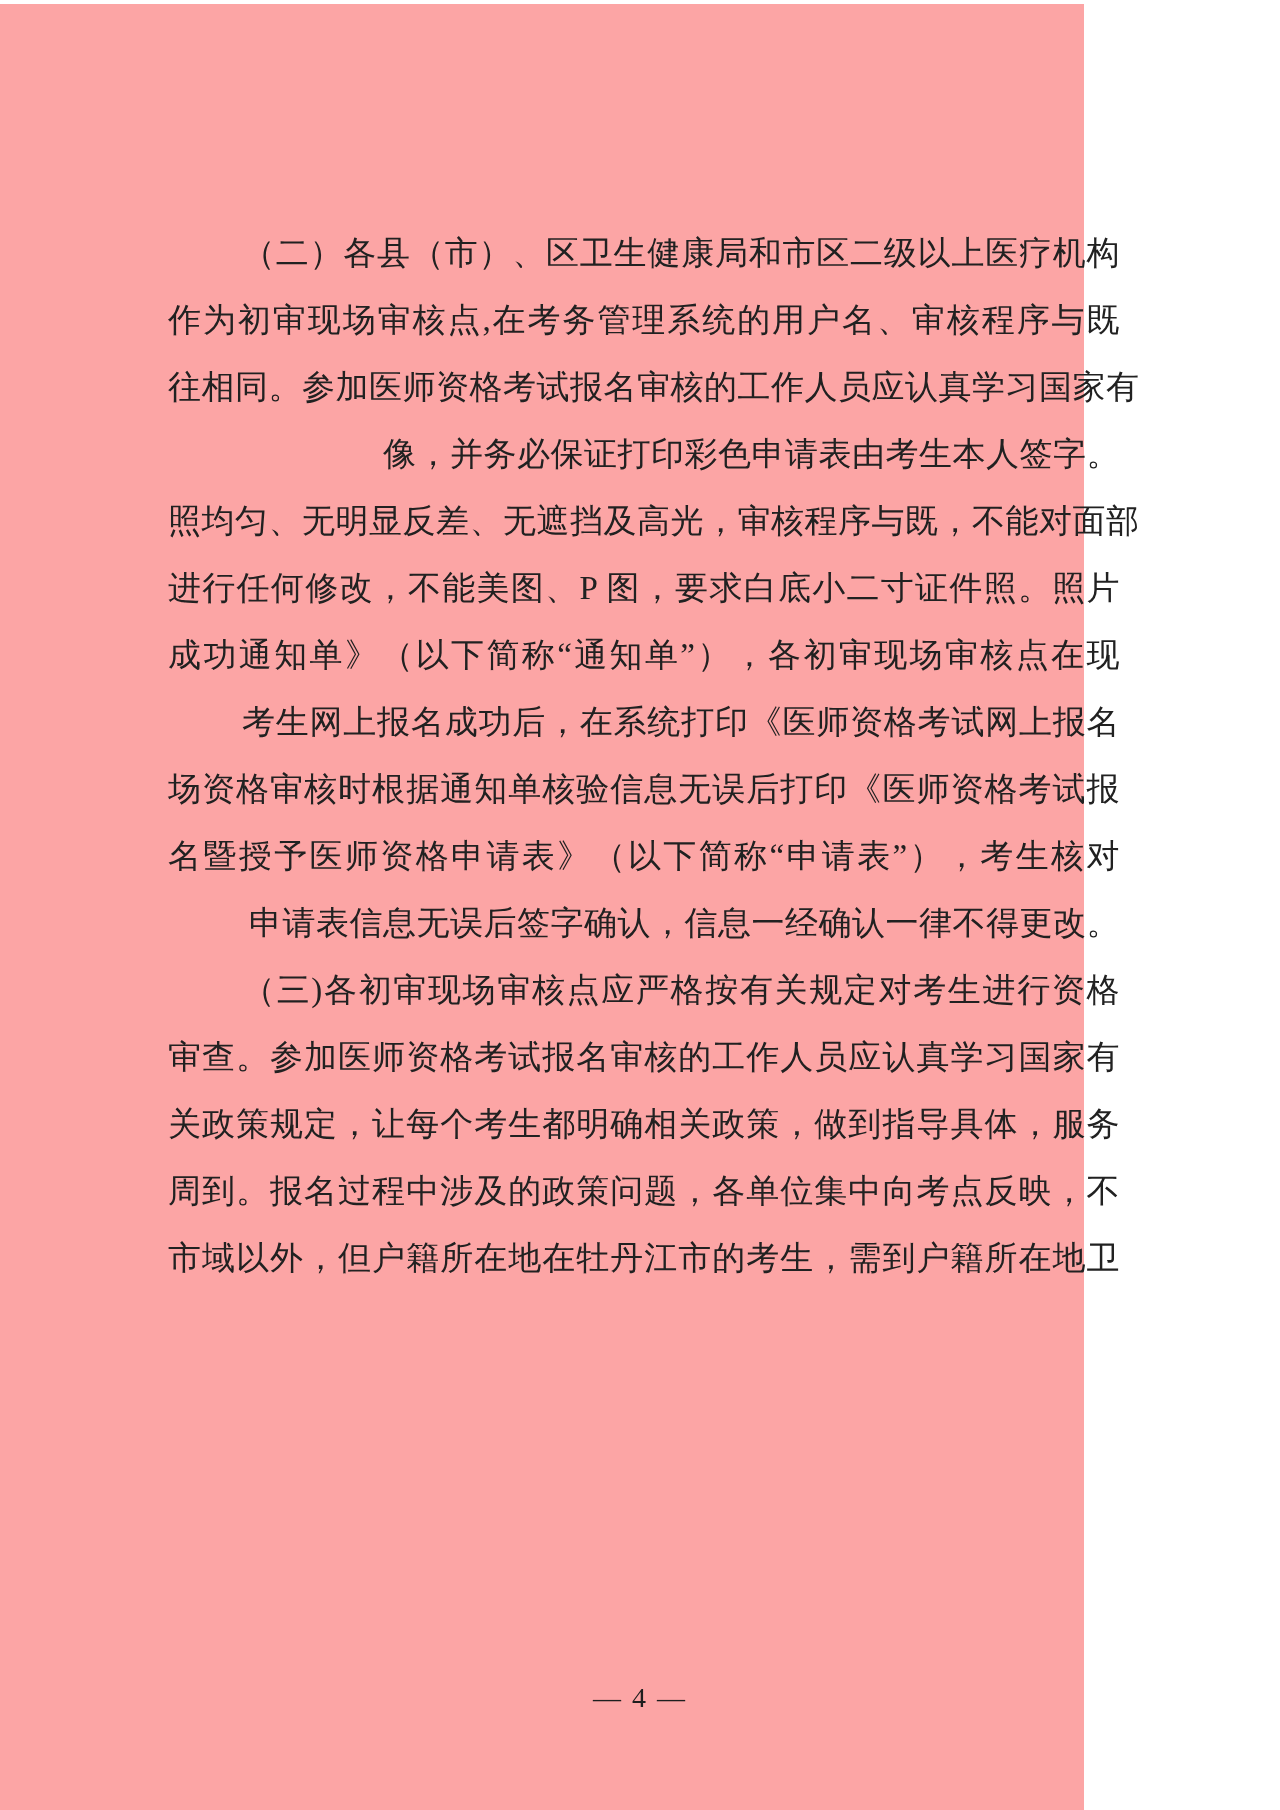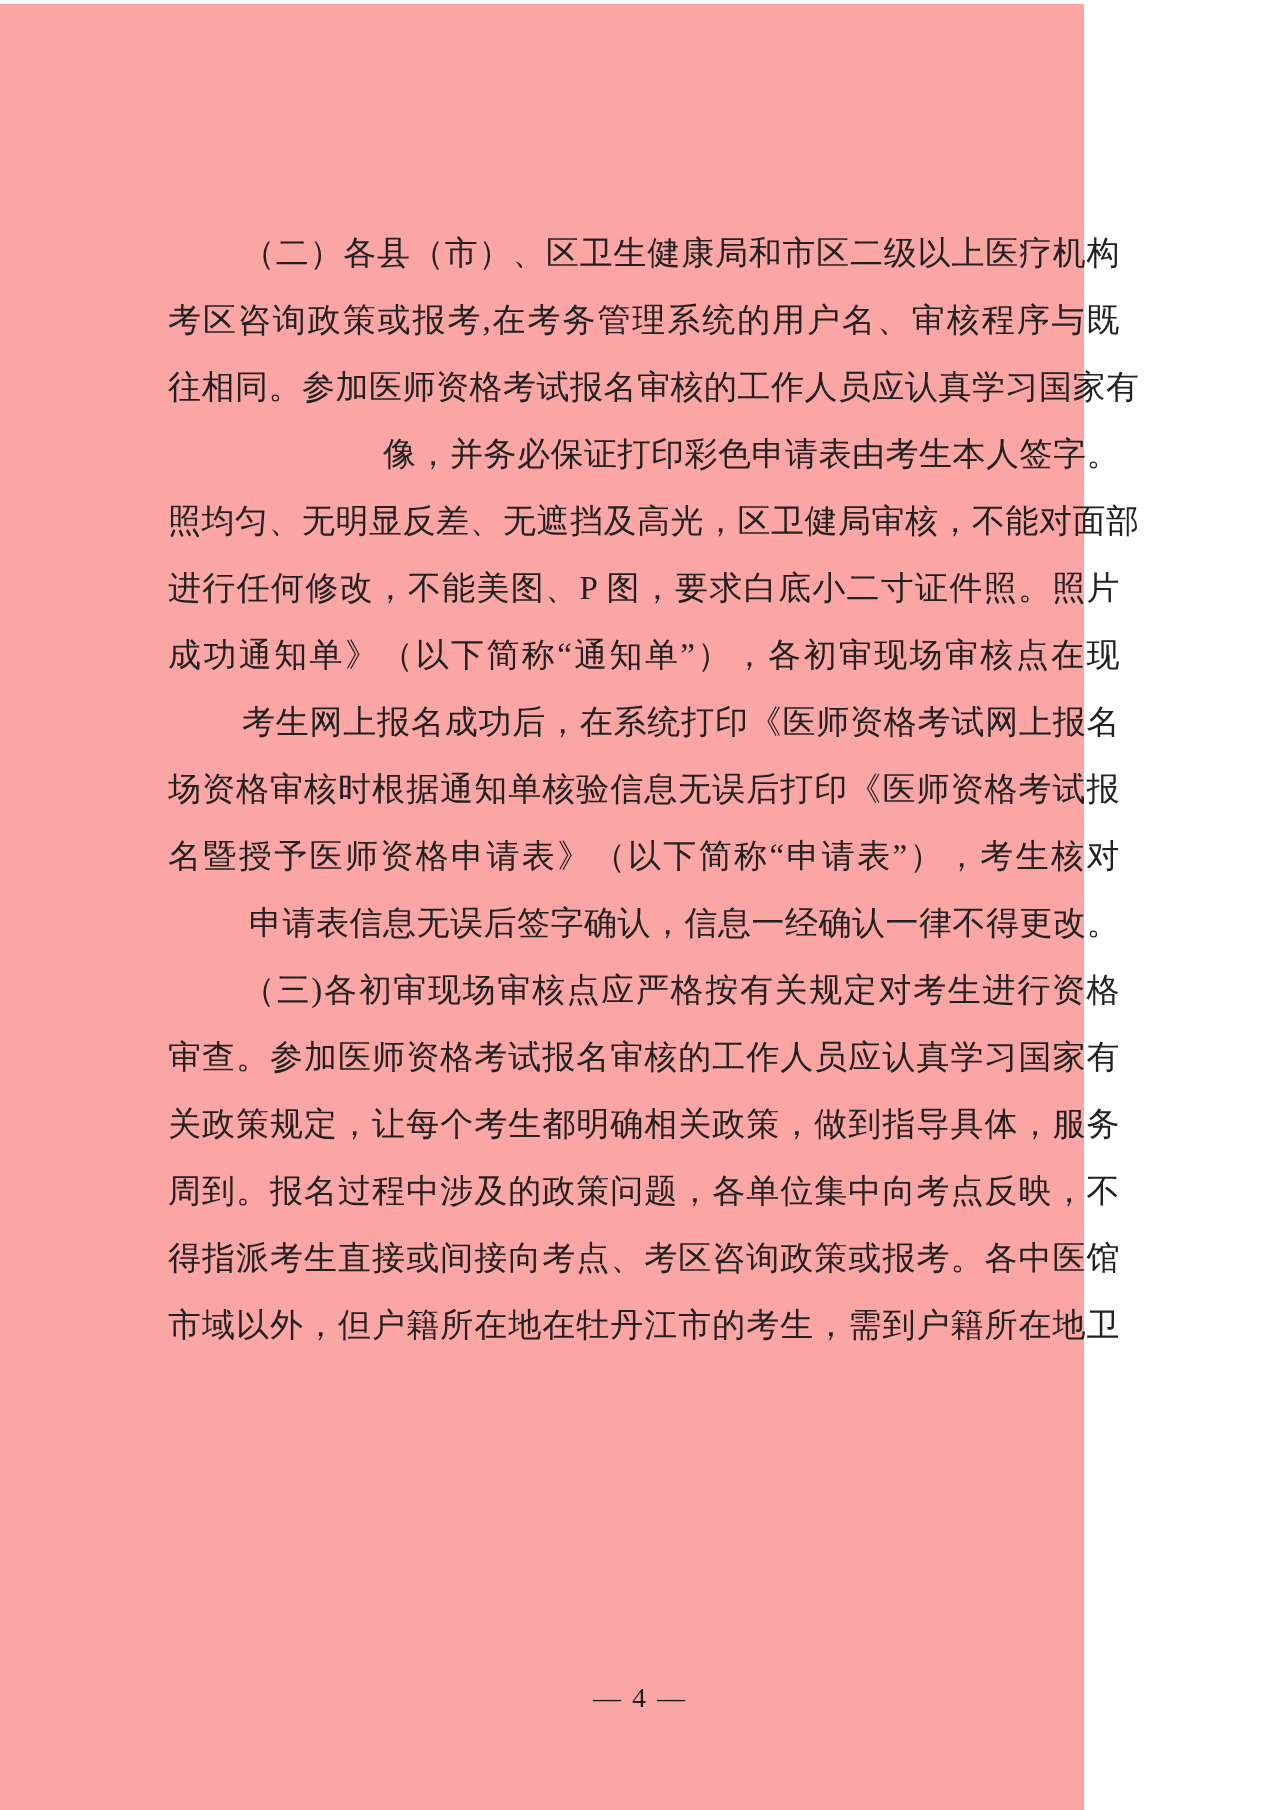--- a/index.html
+++ b/index.html
@@ -56,32 +56,31 @@
     color: #1e1e1e;
     letter-spacing: 2px;
   }
 </style>
 </head>
 <body>
 
 <div class="page">
   <div class="text-block">
     <div class="line justify indent">（二）各县（市）、区卫生健康局和市区二级以上医疗机构</div>
-    <div class="line justify">考区咨询政策或报考,在考务管理系统的用户名、审核程序与既</div>
+    <div class="line justify">作为初审现场审核点,在考务管理系统的用户名、审核程序与既</div>
     <div class="line justify">往相同。参加医师资格考试报名审核的工作人员应认真学习国家有</div>
     <div class="line">像，并务必保证打印彩色申请表由考生本人签字。</div>
-    <div class="line justify">照均匀、无明显反差、无遮挡及高光，区卫健局审核，不能对面部</div>
+    <div class="line justify">照均匀、无明显反差、无遮挡及高光，审核程序与既，不能对面部</div>
     <div class="line justify">进行任何修改，不能美图、P 图，要求白底小二寸证件照。照片</div>
     <div class="line justify">成功通知单》（以下简称“通知单”），各初审现场审核点在现</div>
     <div class="line justify indent">考生网上报名成功后，在系统打印《医师资格考试网上报名</div>
     <div class="line justify">场资格审核时根据通知单核验信息无误后打印《医师资格考试报</div>
     <div class="line justify">名暨授予医师资格申请表》（以下简称“申请表”），考生核对</div>
     <div class="line">申请表信息无误后签字确认，信息一经确认一律不得更改。</div>
     <div class="line justify indent">（三)各初审现场审核点应严格按有关规定对考生进行资格</div>
     <div class="line justify">审查。参加医师资格考试报名审核的工作人员应认真学习国家有</div>
     <div class="line justify">关政策规定，让每个考生都明确相关政策，做到指导具体，服务</div>
     <div class="line justify">周到。报名过程中涉及的政策问题，各单位集中向考点反映，不</div>
-    <div class="line justify">得指派考生直接或间接向考点、考区咨询政策或报考。各中医馆</div>
     <div class="line justify">市域以外，但户籍所在地在牡丹江市的考生，需到户籍所在地卫</div>
   </div>
 
   <div class="footer">— 4 —</div>
 </div>
 
 </body></html>

